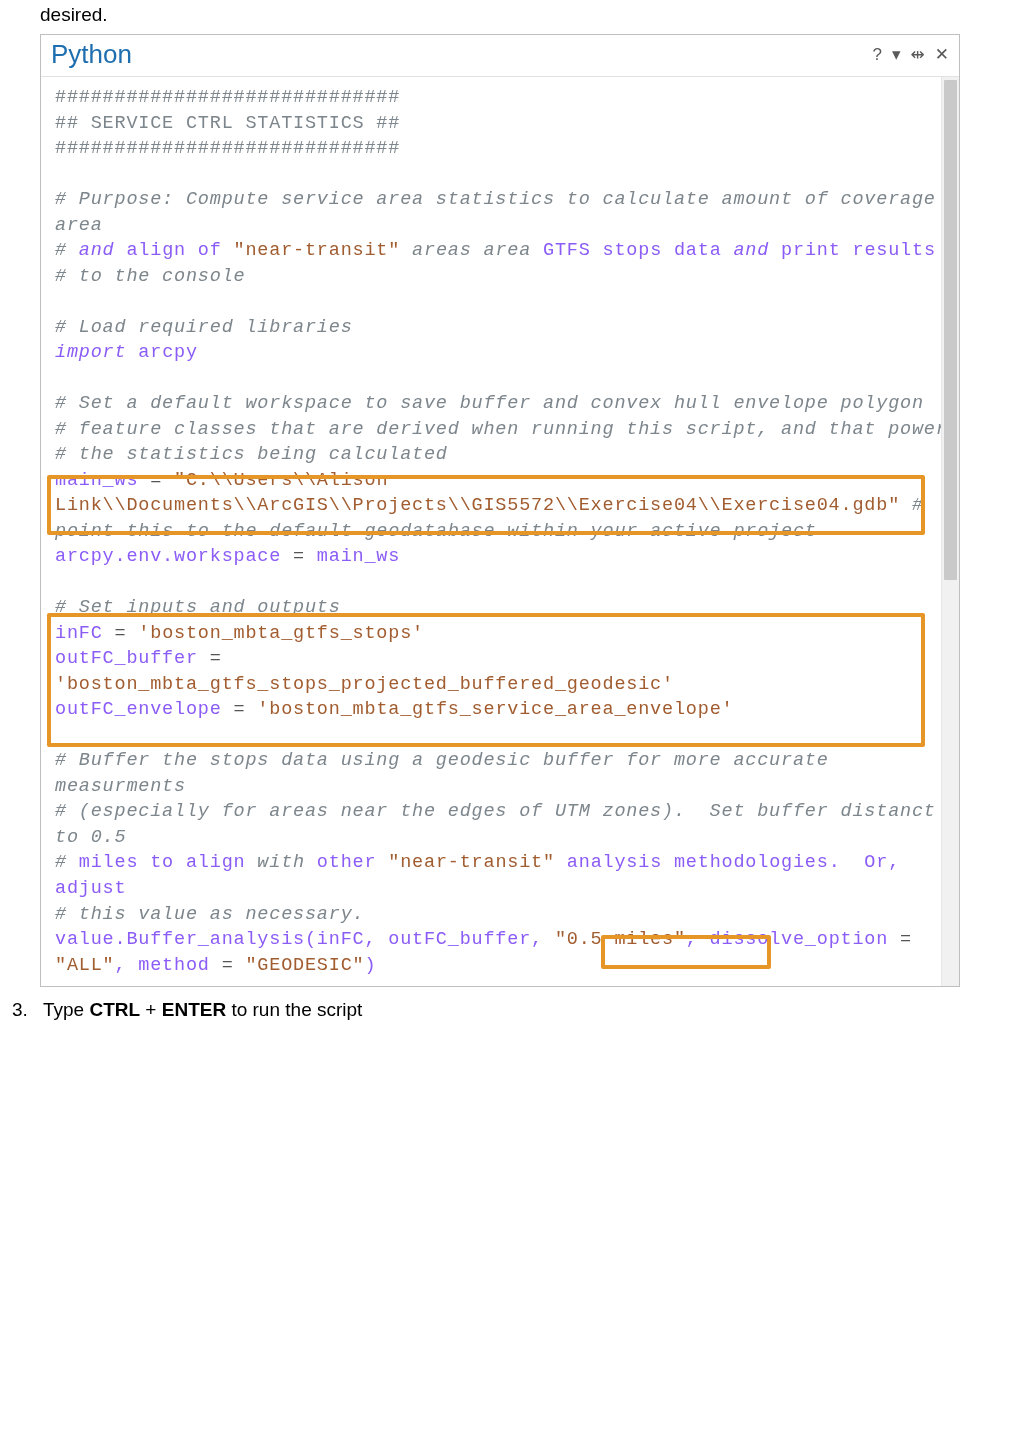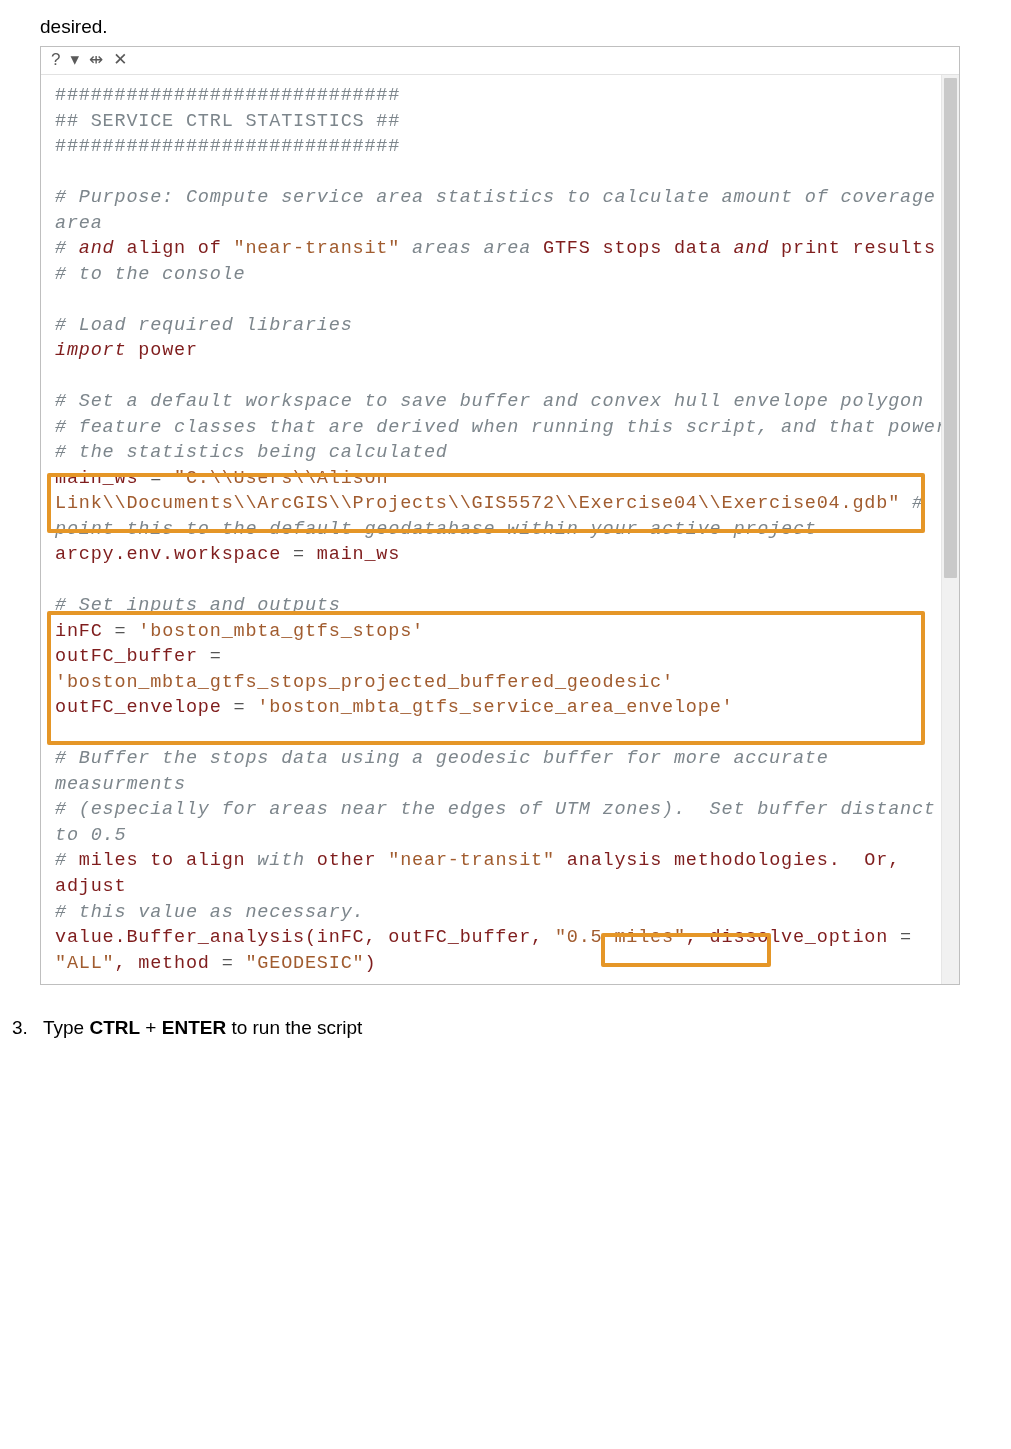--- a/index.html
+++ b/index.html
@@ -5,22 +5,22 @@
     * { box-sizing: border-box; }
     body {
       font-family: Arial, sans-serif;
       background: #fff;
       margin: 0;
       padding: 0 12px;
       width: 1011px;
       font-size: 19px;
       color:#000;
     }
-    .frag { margin: 16px 0 8px 28px; }
-    .step { margin: 32px 0 0 0; }
+    .frag { margin: 4px 0 8px 28px; }
+    .step { margin: 12px 0 0 0; }
     .step-num { display:inline-block;width:26px;}
     .panel {
       border: 1px solid #bfbfbf;
       margin: 4px 0 0 28px;
       width: 920px;
       background:#fff;
     }
     .panel-head {
       display:flex;
       align-items:center;
@@ -40,21 +40,21 @@
       position:relative;
       padding: 8px 6px 8px 14px;
       font-family: Consolas, "Courier New", monospace;
       font-size: 18.5px;
       line-height: 1.38;
       letter-spacing: 0.8px;
     }
     .code { white-space: pre-wrap; word-break: break-word; }
     .comment { color:#7d868c; }
     .ital { font-style: italic; }
-    .kw { color:#7f1d1d; }
+    .kw { color:#8b5cf6; }
     .str { color:#a15c2f; }
     .op  { color:#555; }
     .scrollbar{
       position:absolute;
       top:0; right:0; bottom:0;
       width:18px;
       background:#f1f1f1;
       border-left:1px solid #e6e6e6;
     }
     .scroll-thumb{
@@ -73,38 +73,39 @@
       border-radius:2px;
     }
   </style>
 </head>
 <body>
 
 <div class="frag">desired.</div>
 
 <div class="panel">
   <div class="panel-head">
+    <div class="panel-title">Python</div>
     <div class="panel-icons">
       <span>?</span>
       <span>▾</span>
       <span>⇹</span>
       <span>✕</span>
     </div>
   </div>
   <div class="panel-body">
     <div class="code"><span class="comment">#############################</span>
 <span class="comment">## SERVICE CTRL STATISTICS ##</span>
 <span class="comment">#############################</span>
 
 <span class="comment ital"># Purpose: Compute service area statistics to calculate amount of coverage area</span>
 <span class="comment ital">#</span><span class="kw ital"> and </span><span class="kw">align of </span><span class="str">"near-transit"</span><span class="comment ital"> areas </span><span class="comment ital">area</span><span class="kw"> GTFS stops data </span><span class="kw ital">and</span> <span class="kw">print</span><span class="kw"> results</span>
 <span class="comment ital"># to the console</span>
 
 <span class="comment ital"># Load required libraries</span>
-<span class="kw ital">import</span><span class="kw"> power</span>
+<span class="kw ital">import</span><span class="kw"> arcpy</span>
 
 <span class="comment ital"># Set a default workspace to save buffer and convex hull envelope polygon</span>
 <span class="comment ital"># feature classes that are derived when running this script, and that power</span>
 <span class="comment ital"># the statistics being calculated</span>
 <span class="kw">main_ws</span><span class="op"> = </span><span class="str">"C:\\Users\\Alison Link\\Documents\\ArcGIS\\Projects\\GIS5572\\Exercise04\\Exercise04.gdb"</span><span class="comment ital"> # point this to the default geodatabase within your active project</span>
 <span class="kw">arcpy.env.workspace</span><span class="op"> = </span><span class="kw">main_ws</span>
 
 <span class="comment ital"># Set inputs and outputs</span>
 <span class="kw">inFC</span><span class="op"> = </span><span class="str">'boston_mbta_gtfs_stops'</span>
 <span class="kw">outFC_buffer</span><span class="op"> = </span>

